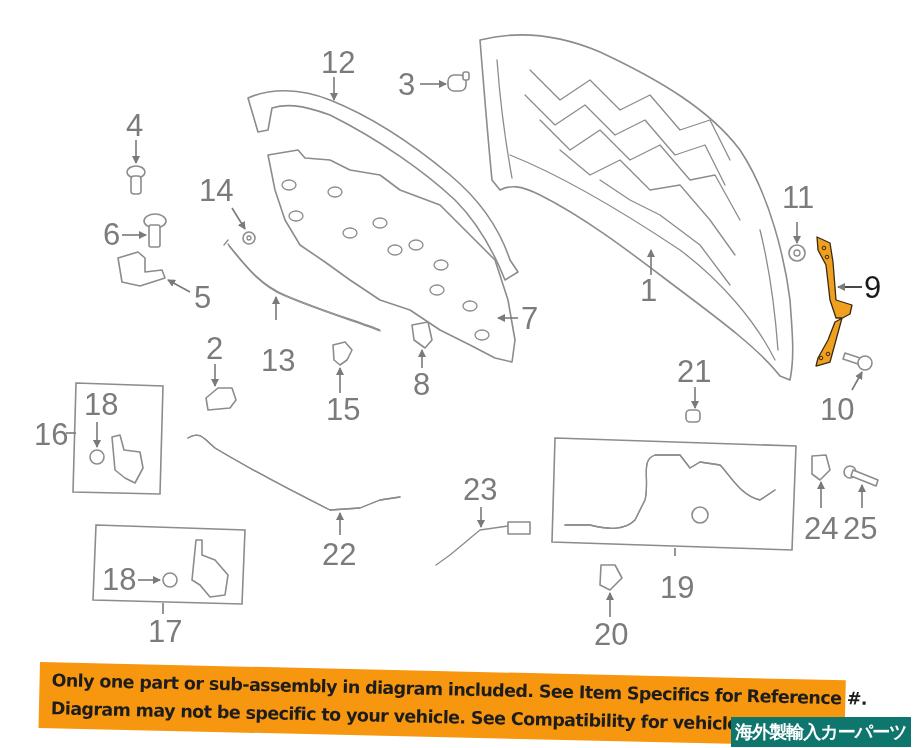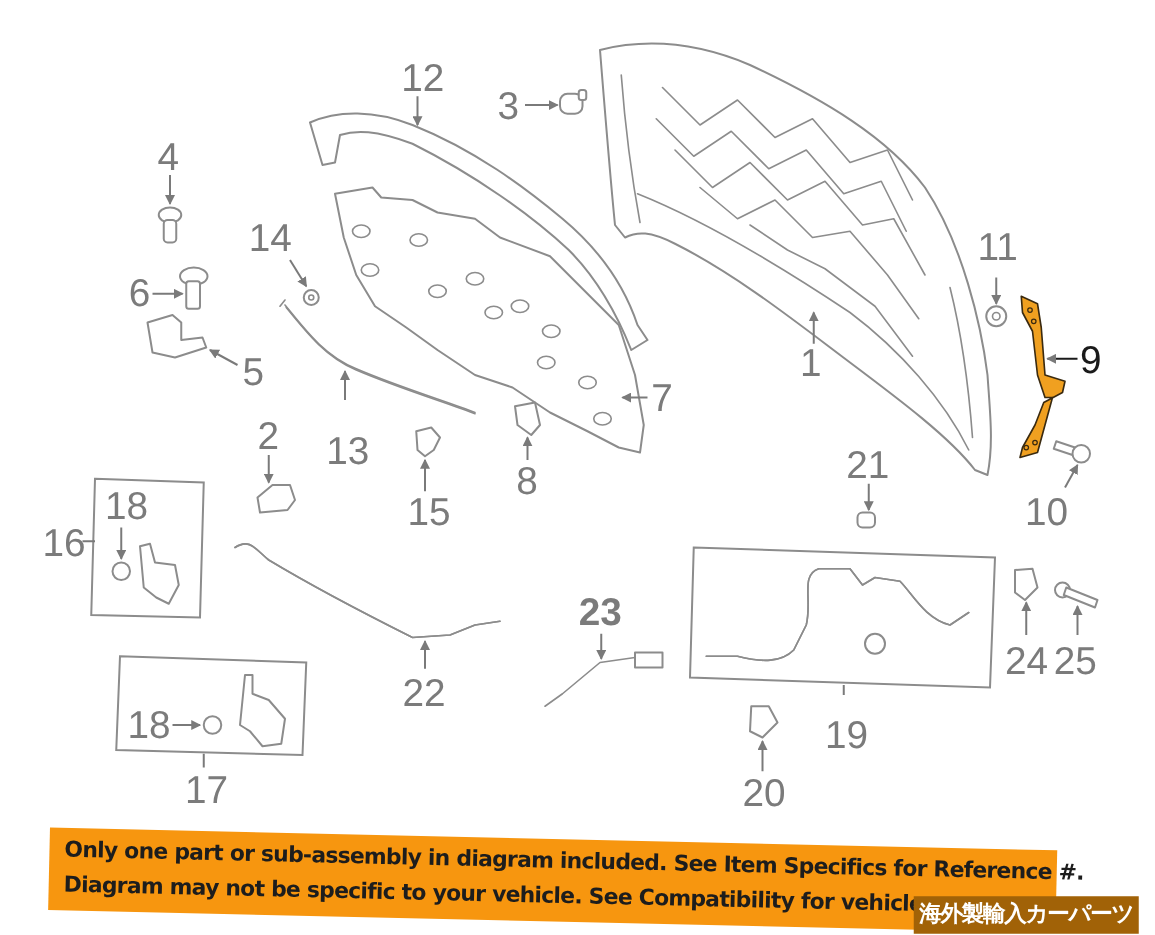--- a/index.html
+++ b/index.html
@@ -7,21 +7,21 @@
   #diagram { position: absolute; left: 0; top: 0; width: 924px; height: 748px; }
   .part { fill: #ffffff; stroke: #8c8c8c; stroke-width: 1.6; stroke-linejoin: round; stroke-linecap: round; }
   .part-thin { fill: none; stroke: #8c8c8c; stroke-width: 1.3; stroke-linejoin: round; stroke-linecap: round; }
   .leader { stroke: #7a7a7a; stroke-width: 1.6; fill: none; }
   .arrowhead { fill: #7a7a7a; }
   .callout { position: absolute; font-family: "Liberation Sans", sans-serif; font-size: 31px; color: #7b7b7b; line-height: 1; white-space: nowrap; }
   .callout.highlight { color: #1a1a1a; }
   .group-box { fill: #ffffff; stroke: #8c8c8c; stroke-width: 1.6; }
   #banner { position: absolute; left: 40px; top: 662px; width: 806px; height: 66px; background: #f7960f; transform: rotate(1.3deg); transform-origin: left top; padding: 4px 10px 0 12px; box-sizing: border-box; }
   #banner .line { font-family: "DejaVu Sans", sans-serif; font-weight: bold; font-size: 17.5px; color: #1d1d1d; line-height: 28px; white-space: nowrap; letter-spacing: -0.6px; }
-  #watermark { position: absolute; left: 731px; top: 717px; width: 180px; height: 30px; background: #a16207; color: #ffffff; font-family: "DejaVu Sans", sans-serif; font-weight: bold; font-size: 18px; line-height: 30px; text-align: center; letter-spacing: -1px; white-space: nowrap; }
+  #watermark { position: absolute; left: 731px; top: 717px; width: 180px; height: 30px; background: #0f766e; color: #ffffff; font-family: "DejaVu Sans", sans-serif; font-weight: bold; font-size: 18px; line-height: 30px; text-align: center; letter-spacing: -1px; white-space: nowrap; }
 </style>
 </head>
 <body>
 
 <svg id="diagram" viewBox="0 0 924 748" xmlns="http://www.w3.org/2000/svg">
   <defs>
     <marker id="ah" markerWidth="8" markerHeight="8" refX="7" refY="4" orient="auto" markerUnits="userSpaceOnUse">
       <path d="M0,0 L8,4 L0,8 Z" class="arrowhead"></path>
     </marker>
   </defs>
@@ -208,21 +208,21 @@
   <span class="callout" style="left:199px;top:175px;text-align:center;">14</span>
   <span class="callout" style="left:326px;top:394px;text-align:right;">15</span>
   <span class="callout" style="left:34px;top:419px;">16</span>
   <span class="callout" style="left:148px;top:616px;">17</span>
   <span class="callout" style="left:84px;top:389px;">18</span>
   <span class="callout" style="left:102px;top:564px;">18</span>
   <span class="callout" style="left:660px;top:557px;margin-top:15px;">19</span>
   <span class="callout" style="left:594px;top:619px;">20</span>
   <span class="callout" style="left:654px;top:356px;margin-left:23px;">21</span>
   <span class="callout" style="left:322px;top:539px;">22</span>
-  <span class="callout" style="left:463px;top:474px;font-weight:bold;">23</span>
+  <span class="callout" style="left:463px;top:474px;">23</span>
   <span class="callout" style="left:804px;top:513px;">24</span>
   <span class="callout" style="left:843px;top:513px;">25</span>
 </div>
 
 <div id="banner">
   <div class="line">Only one part or sub-assembly in diagram included. See Item Specifics for Reference #.</div>
   <div class="line">Diagram may not be specific to your vehicle. See Compatibility for vehicle-spec</div>
 </div>
 
 <div id="watermark">海外製輸入カーパーツ</div>

